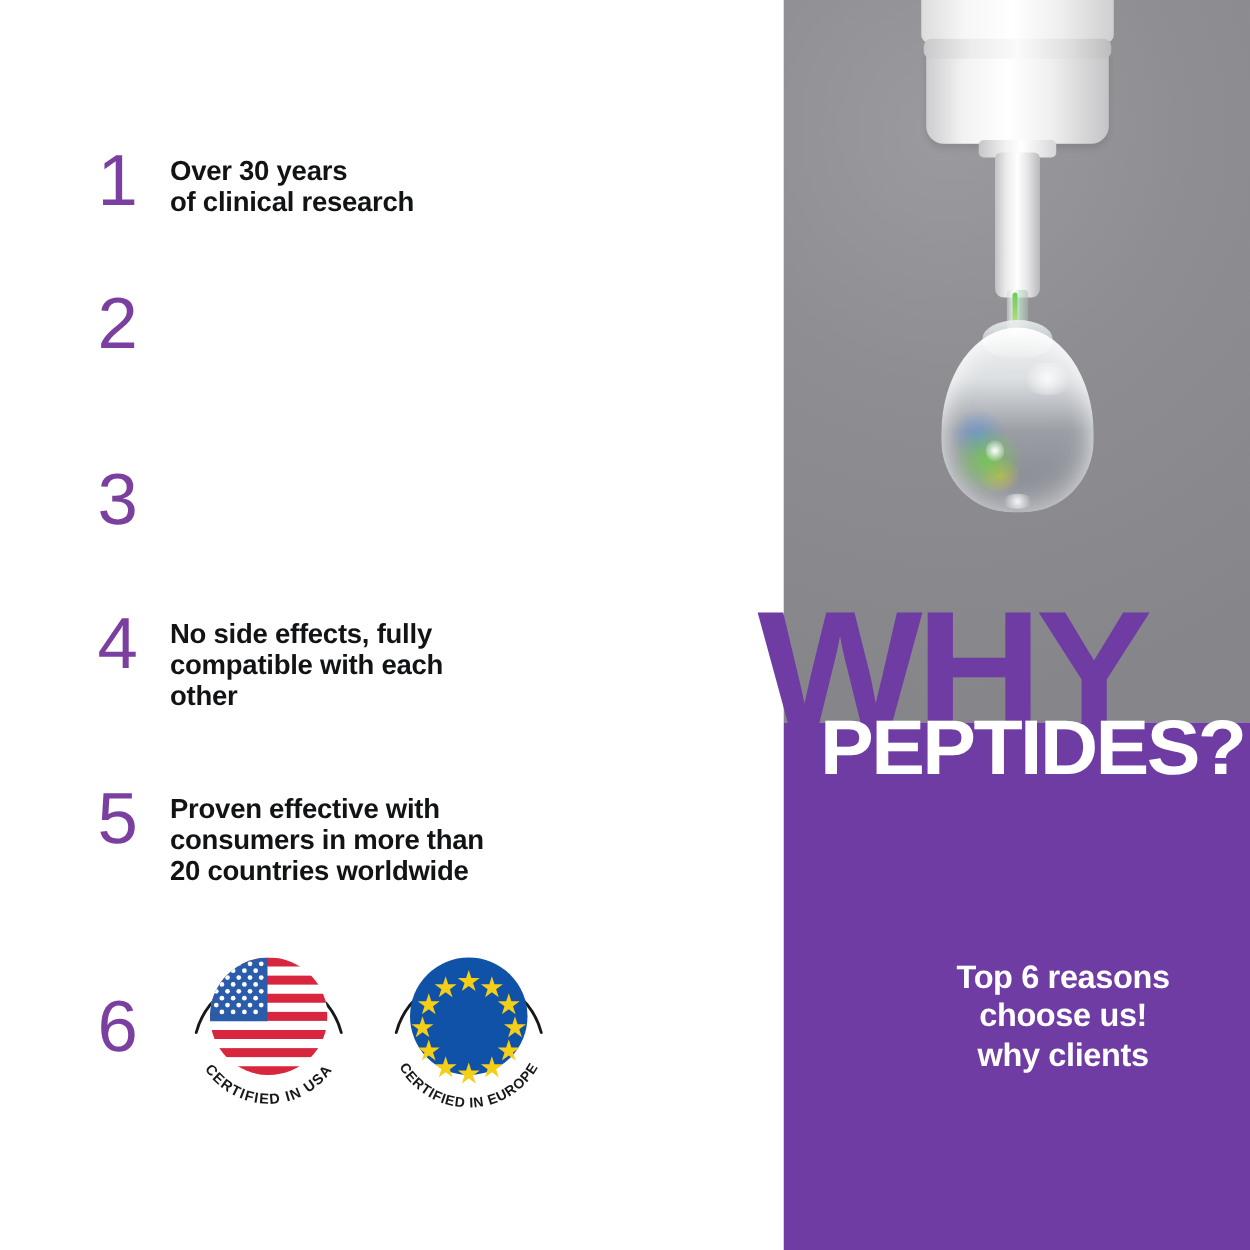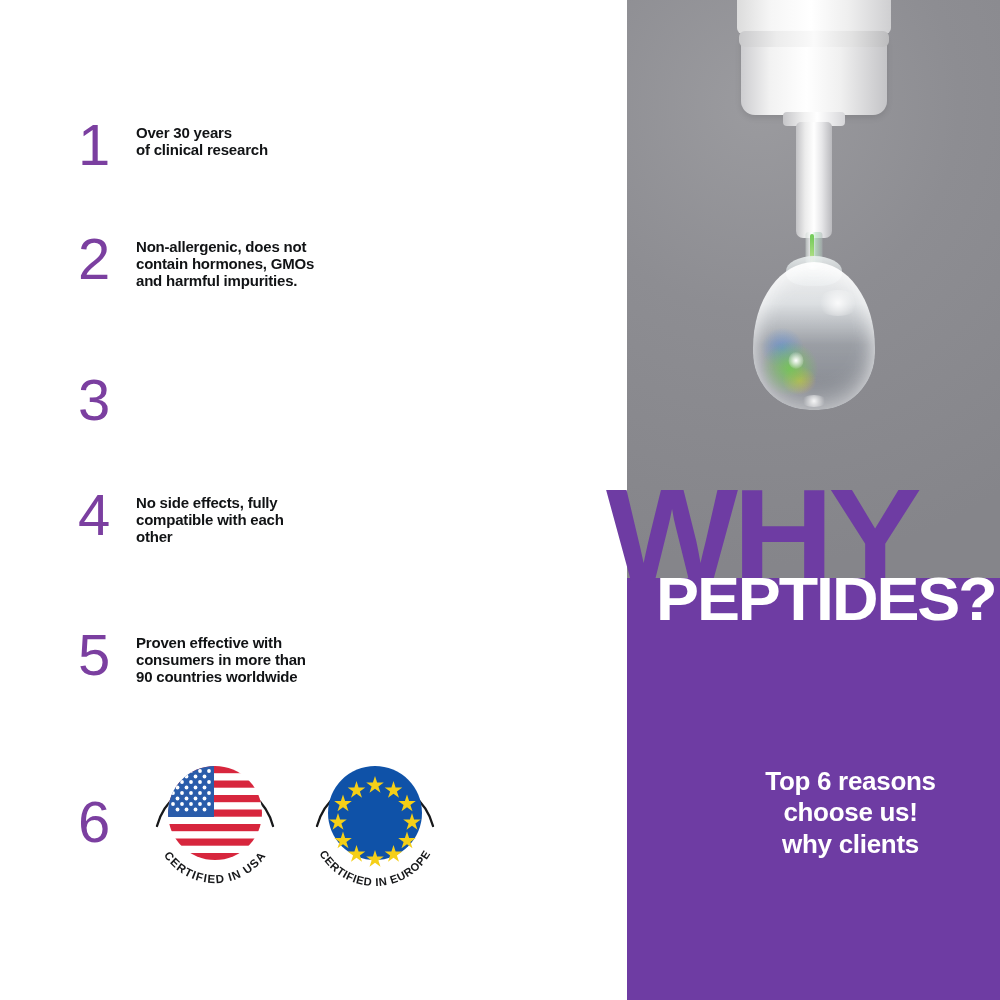--- a/index.html
+++ b/index.html
@@ -122,21 +122,21 @@
 
   
   .list{position:absolute;left:0;top:0;width:627px;height:1000px;}
   .item{position:absolute;display:flex;align-items:flex-start;}
   .num{
     width:58px;flex:0 0 58px;text-align:left;
     color:#7b3fa0;font-weight:300;font-size:58px;line-height:.92;
     font-family:"Liberation Sans", sans-serif;
   }
   .txt{
-    color:#111315;font-weight:700;font-size:15px;line-height:1.14;
+    color:#111315;font-weight:700;font-size:22px;line-height:1.14;
     letter-spacing:-.2px;padding-top:6px;white-space:pre-line;
   }
   .i1{left:78px;top:118px;}
   .i2{left:78px;top:232px;}
   .i3{left:78px;top:373px;}
   .i4{left:78px;top:488px;}
   .i5{left:78px;top:628px;}
   .i6{left:78px;top:795px;}
 
   
@@ -183,41 +183,38 @@
   <div class="list">
 
     <div class="item i1">
       <div class="num">1</div>
       <div class="txt">Over 30 years
 of clinical research</div>
     </div>
 
     <div class="item i2">
       <div class="num">2</div>
-      <div class="txt">Non-allergenic, does not
-contain hormones, GMOs
-and harmful impurities.</div>
     </div>
 
     <div class="item i3">
       <div class="num">3</div>
     </div>
 
     <div class="item i4">
       <div class="num">4</div>
       <div class="txt">No side effects, fully
 compatible with each
 other</div>
     </div>
 
     <div class="item i5">
       <div class="num">5</div>
       <div class="txt">Proven effective with
 consumers in more than
-90 countries worldwide</div>
+20 countries worldwide</div>
     </div>
 
     <div class="item i6">
       <div class="num">6</div>
     </div>
 
     <div class="badges">
 
       <div class="badge usa">
         <svg viewBox="0 0 150 150">

